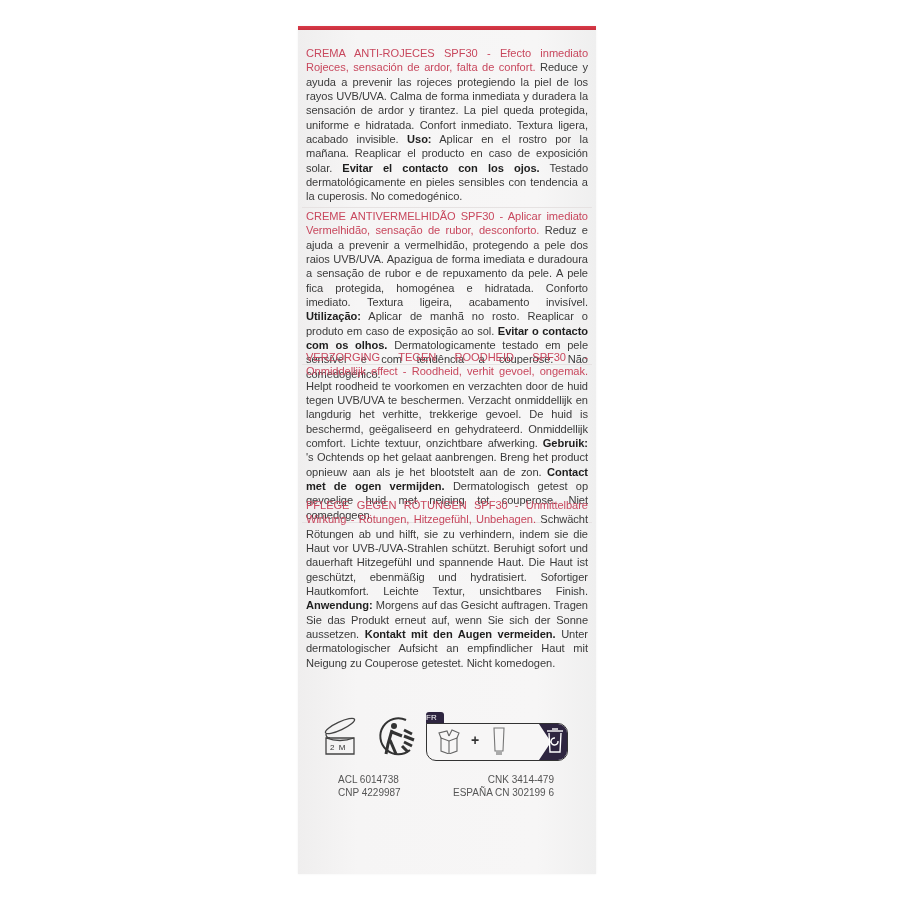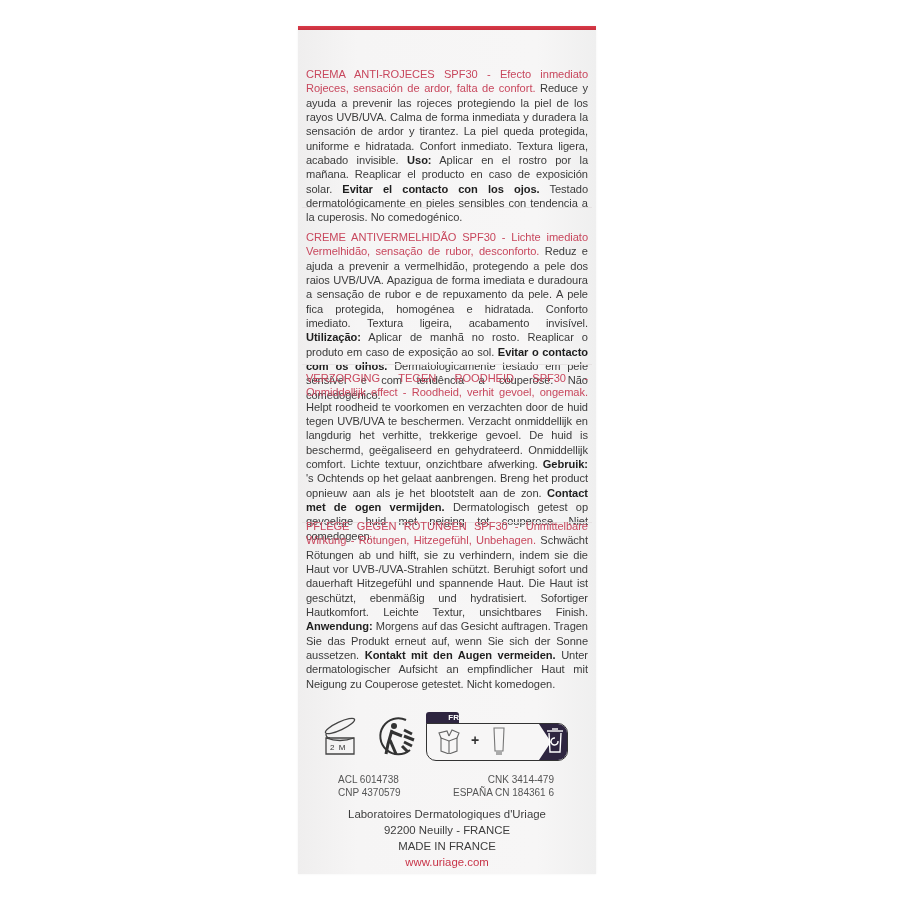--- a/index.html
+++ b/index.html
@@ -12,21 +12,21 @@
     background:linear-gradient(90deg,#efeeee 0%,#f6f5f5 20%,#f7f6f6 80%,#efefef 100%);
     box-shadow: 0 0 2px rgba(0,0,0,0.06);
   }
   .topbar {
     position:absolute; left:0; top:0; width:100%; height:4px;
     background:linear-gradient(180deg,#d83a48,#c9303e);
   }
   .text-block {
     position:absolute; left:8px; width:282px;
     font-size:11.1px; line-height:14.35px; color:#3a3a3a;
-    text-align:justify; letter-spacing:-0.05px;margin-top:21px;
+    text-align:justify; letter-spacing:-0.05px;
   }
   .text-block .red { color:#c8475d; }
   .text-block b { color:#1e1e1e; font-weight:bold; }
   .sep {
     position:absolute; left:4px; width:290px; height:1px; background:#e6e2e2;
   }
   .icons { position:absolute; left:20px; top:686px; width:260px; height:60px; }
   .icon { position:absolute; }
   .codes {
     position:absolute; left:40px; width:216px; font-size:10px; color:#555; line-height:13px;
@@ -43,21 +43,21 @@
 <div class="panel">
   <div class="topbar"></div>
 
   <div class="text-block" style="top:20px;">
     <span class="red">CREMA ANTI-ROJECES SPF30 - Efecto inmediato</span>
     <span class="red">Rojeces, sensación de ardor, falta de confort.</span><span> Reduce y ayuda a prevenir las rojeces protegiendo la piel de los rayos UVB/UVA. Calma de forma inmediata y duradera la sensación de ardor y tirantez. La piel queda protegida, uniforme e hidratada. Confort inmediato. Textura ligera, acabado invisible. </span><b>Uso:</b><span> Aplicar en el rostro por la mañana. Reaplicar el producto en caso de exposición solar. </span><b>Evitar el contacto con los ojos.</b><span> Testado dermatológicamente en pieles sensibles con tendencia a la cuperosis. No comedogénico.</span>
   </div>
   <div class="sep" style="top:181px;"></div>
 
   <div class="text-block" style="top:183px;">
-    <span class="red">CREME ANTIVERMELHIDÃO SPF30 - Lichte imediato</span>
+    <span class="red">CREME ANTIVERMELHIDÃO SPF30 - Aplicar imediato</span>
     <span class="red">Vermelhidão, sensação de rubor, desconforto.</span><span> Reduz e ajuda a prevenir a vermelhidão, protegendo a pele dos raios UVB/UVA. Apazigua de forma imediata e duradoura a sensação de rubor e de repuxamento da pele. A pele fica protegida, homogénea e hidratada. Conforto imediato. Textura ligeira, acabamento invisível. </span><b>Utilização:</b><span> Aplicar de manhã no rosto. Reaplicar o produto em caso de exposição ao sol. </span><b>Evitar o contacto com os olhos.</b><span> Dermatologicamente testado em pele sensível e com tendência a couperose. Não comedogénico.</span>
   </div>
   <div class="sep" style="top:338px;"></div>
 
   <div class="text-block" style="top:324px;">
     <span class="red">VERZORGING TEGEN ROODHEID SPF30 - Onmiddellijk effect</span><span class="red"> - Roodheid, verhit gevoel, ongemak.</span><span> Helpt roodheid te voorkomen en verzachten door de huid tegen UVB/UVA te beschermen. Verzacht onmiddellijk en langdurig het verhitte, trekkerige gevoel. De huid is beschermd, geëgaliseerd en gehydrateerd. Onmiddellijk comfort. Lichte textuur, onzichtbare afwerking. </span><b>Gebruik:</b><span> 's Ochtends op het gelaat aanbrengen. Breng het product opnieuw aan als je het blootstelt aan de zon. </span><b>Contact met de ogen vermijden.</b><span> Dermatologisch getest op gevoelige huid met neiging tot couperose. Niet comedogeen.</span>
   </div>
   <div class="sep" style="top:496px;"></div>
 
   <div class="text-block" style="top:472px;">
@@ -83,21 +83,21 @@
         <g fill="none" stroke="#333" stroke-width="2">
           <path d="M32 6 A18 18 0 1 0 36 36"></path>
         </g>
         <circle cx="20" cy="12" r="3" fill="#333"></circle>
         <path d="M18 16 L14 30 L12 40 M16 26 L22 40 M18 18 L28 22" stroke="#333" stroke-width="3" fill="none"></path>
         <path d="M30 16 L38 20 M30 22 L40 26 M30 28 L38 32 M28 32 L34 38" stroke="#333" stroke-width="3" fill="none"></path>
       </svg>
     </div>
 
     <div class="icon" style="left:108px; top:0; width:150px; height:48px;">
-      <div style="position:absolute; left:0; top:0; width:33px; height:12px; background:#2e2540; border-radius:3px 3px 0 0; color:#fff; font-size:8px; font-weight:bold; text-align:right; line-height:12px;">FR</div>
+      <div style="position:absolute; left:0; top:0; width:18px; height:12px; background:#2e2540; border-radius:3px 3px 0 0; color:#fff; font-size:8px; font-weight:normal; text-align:left; line-height:12px;">FR</div>
       <div style="position:absolute; left:0; top:11px; width:140px; height:36px; border:1.3px solid #333; border-radius:0 10px 10px 10px; overflow:hidden; background:#f7f6f6;">
         <div style="position:absolute; right:0; top:0; width:42px; height:36px; background:#2e2540; clip-path:polygon(14px 0,100% 0,100% 100%,14px 100%,26px 50%);"></div>
       </div>
       <svg style="position:absolute; left:12px; top:16px;" width="22" height="26" viewBox="0 0 22 26">
         <g fill="none" stroke="#666" stroke-width="1.1">
           <path d="M3 10 L11 13 L19 10 L19 23 L11 26 L3 23 Z"></path>
             <path d="M11 13 L11 26"></path>
           <path d="M3 10 L1 5 L9 3 L11 8"></path>
             <path d="M19 10 L21 5 L14 2 L11 8"></path>
         </g>
@@ -117,24 +117,18 @@
       </svg>
     </div>
   </div>
 
   <div class="codes" style="top:747px;">
     <div class="row">
         <span>ACL 6014738</span>
         <span>CNK 3414-479</span>
       </div>
     <div class="row">
-        <span>CNP 4370579</span>
-        <span>ESPAÑA CN 184361 6</span>
+        <span>CNP 4229987</span>
+        <span>ESPAÑA CN 302199 6</span>
       </div>
   </div>
 
-  <div class="footer" style="top:780px;">
-    <div>Laboratoires Dermatologiques d'Uriage</div>
-    <div>92200  Neuilly - FRANCE</div>
-    <div>MADE IN FRANCE</div>
-    <div class="web">www.uriage.com</div>
-  </div>
 </div>
 
 </body></html>

